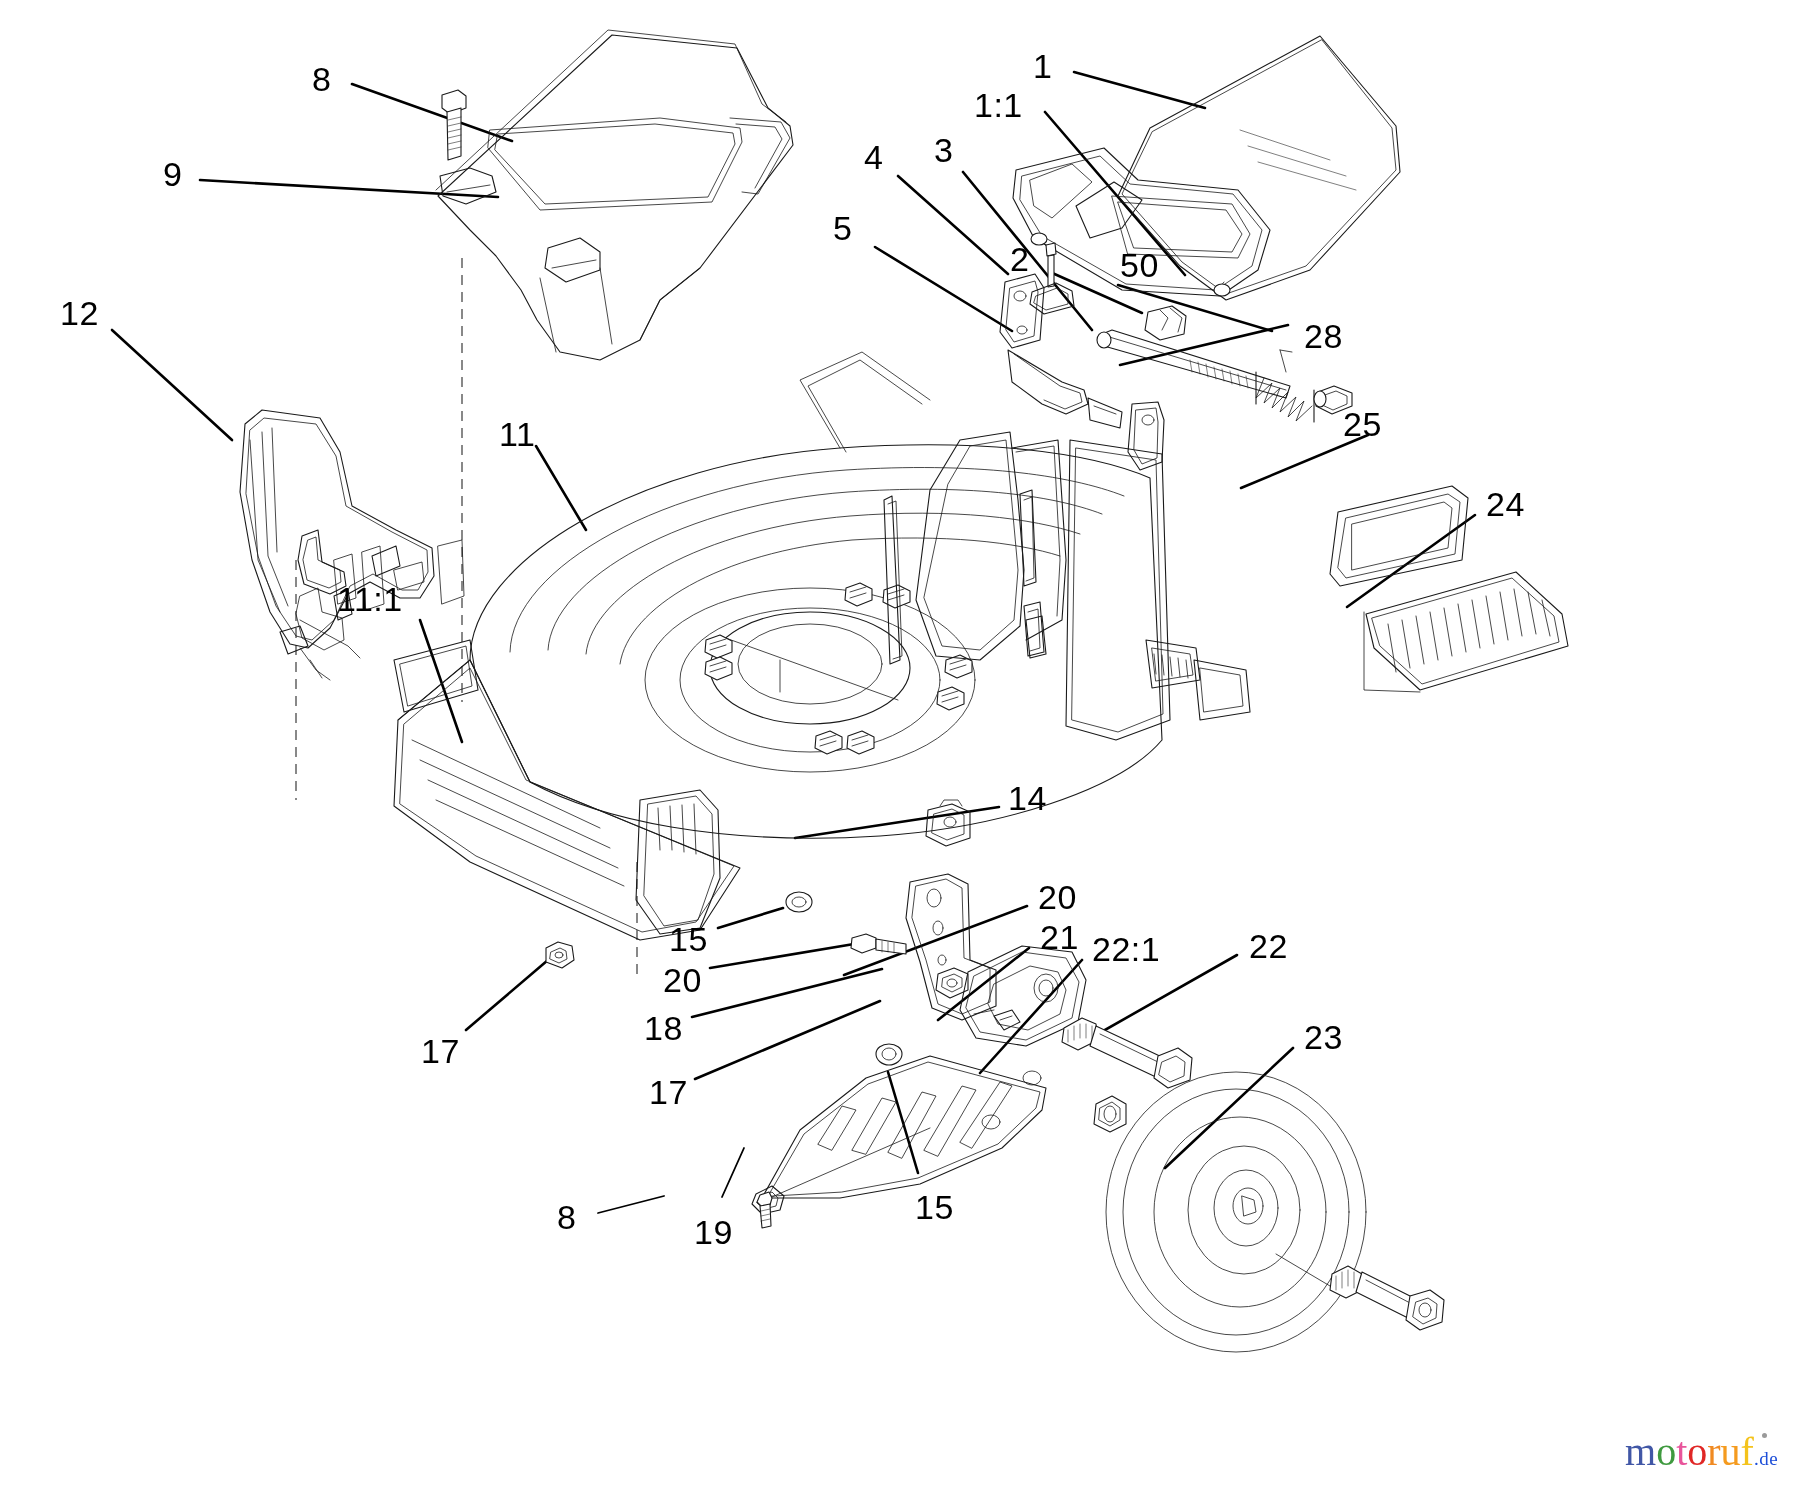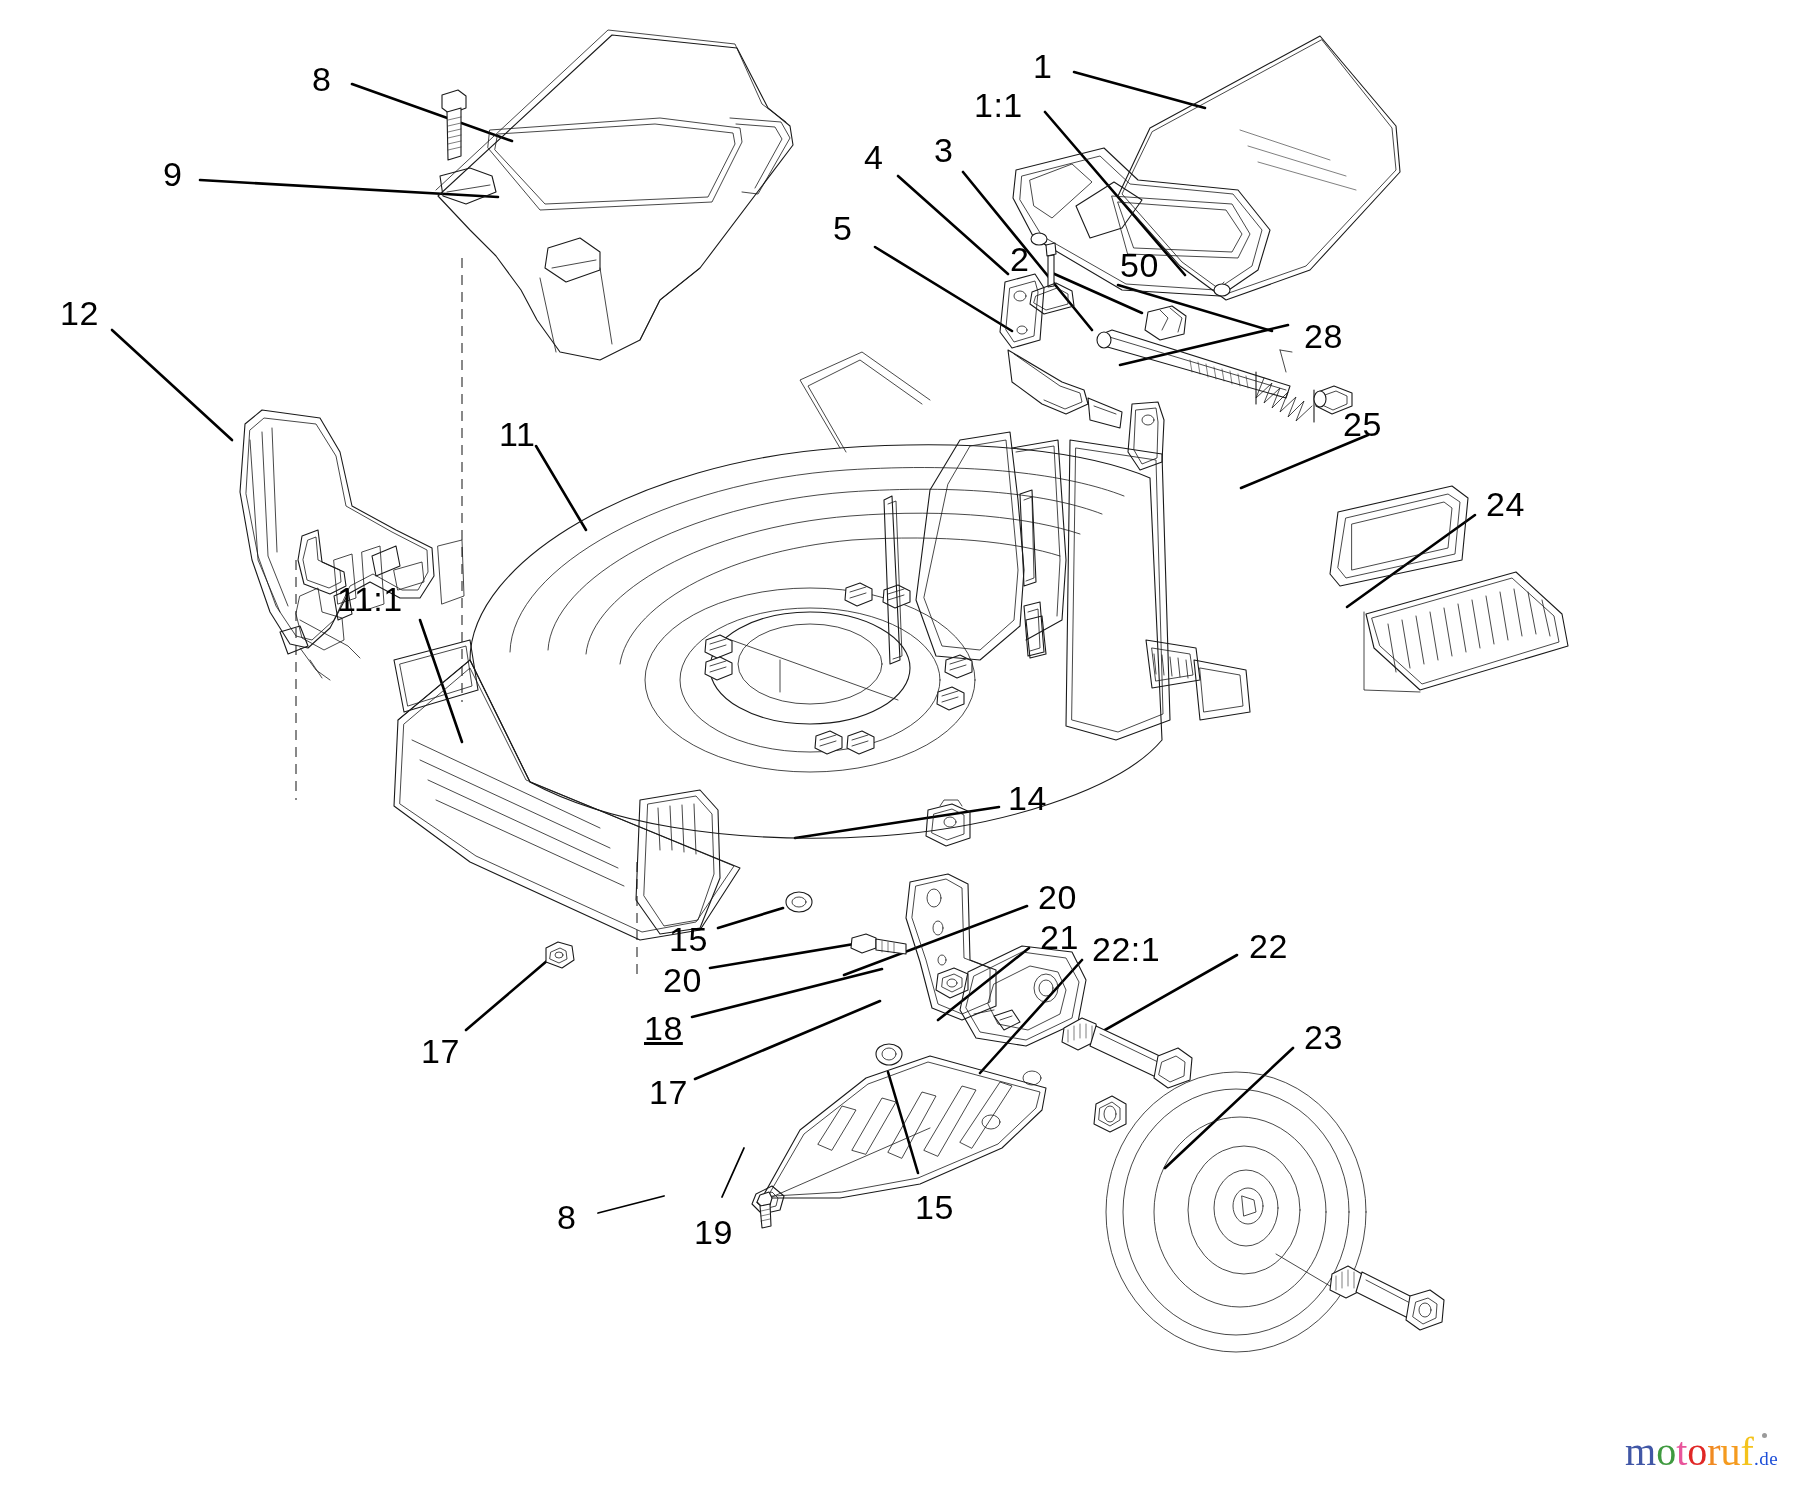--- a/index.html
+++ b/index.html
@@ -481,21 +481,21 @@
   <div class="callout" style="left:1120px; top:248px;">50</div>
   <div class="callout" style="left:1304px; top:303px;margin-top:16px;">28</div>
   <div class="callout" style="left:1343px; top:407px;">25</div>
   <div class="callout" style="left:1486px; top:487px;">24</div>
   <div class="callout" style="left:60px;   top:296px;">12</div>
   <div class="callout" style="left:499px;  top:405px;margin-top:12px;">11</div>
   <div class="callout" style="left:337px;  top:582px;">11:1</div>
   <div class="callout" style="left:1008px; top:781px;text-align:right;">14</div>
   <div class="callout" style="left:669px;  top:922px;">15</div>
   <div class="callout" style="left:663px;  top:963px;">20</div>
-  <div class="callout" style="left:644px;  top:1011px;text-decoration:underline;">18</div>
+  <div class="callout" style="left:644px;  top:1011px;">18</div>
   <div class="callout" style="left:421px;  top:1034px;">17</div>
   <div class="callout" style="left:649px;  top:1075px;">17</div>
   <div class="callout" style="left:1038px; top:880px;">20</div>
   <div class="callout" style="left:1040px; top:920px;">21</div>
   <div class="callout" style="left:1092px; top:932px;">22:1</div>
   <div class="callout" style="left:1249px; top:929px;">22</div>
   <div class="callout" style="left:1304px; top:1020px;">23</div>
   <div class="callout" style="left:915px;  top:1190px;">15</div>
   <div class="callout" style="left:557px;  top:1200px;">8</div>
   <div class="callout" style="left:694px;  top:1215px;">19</div>

